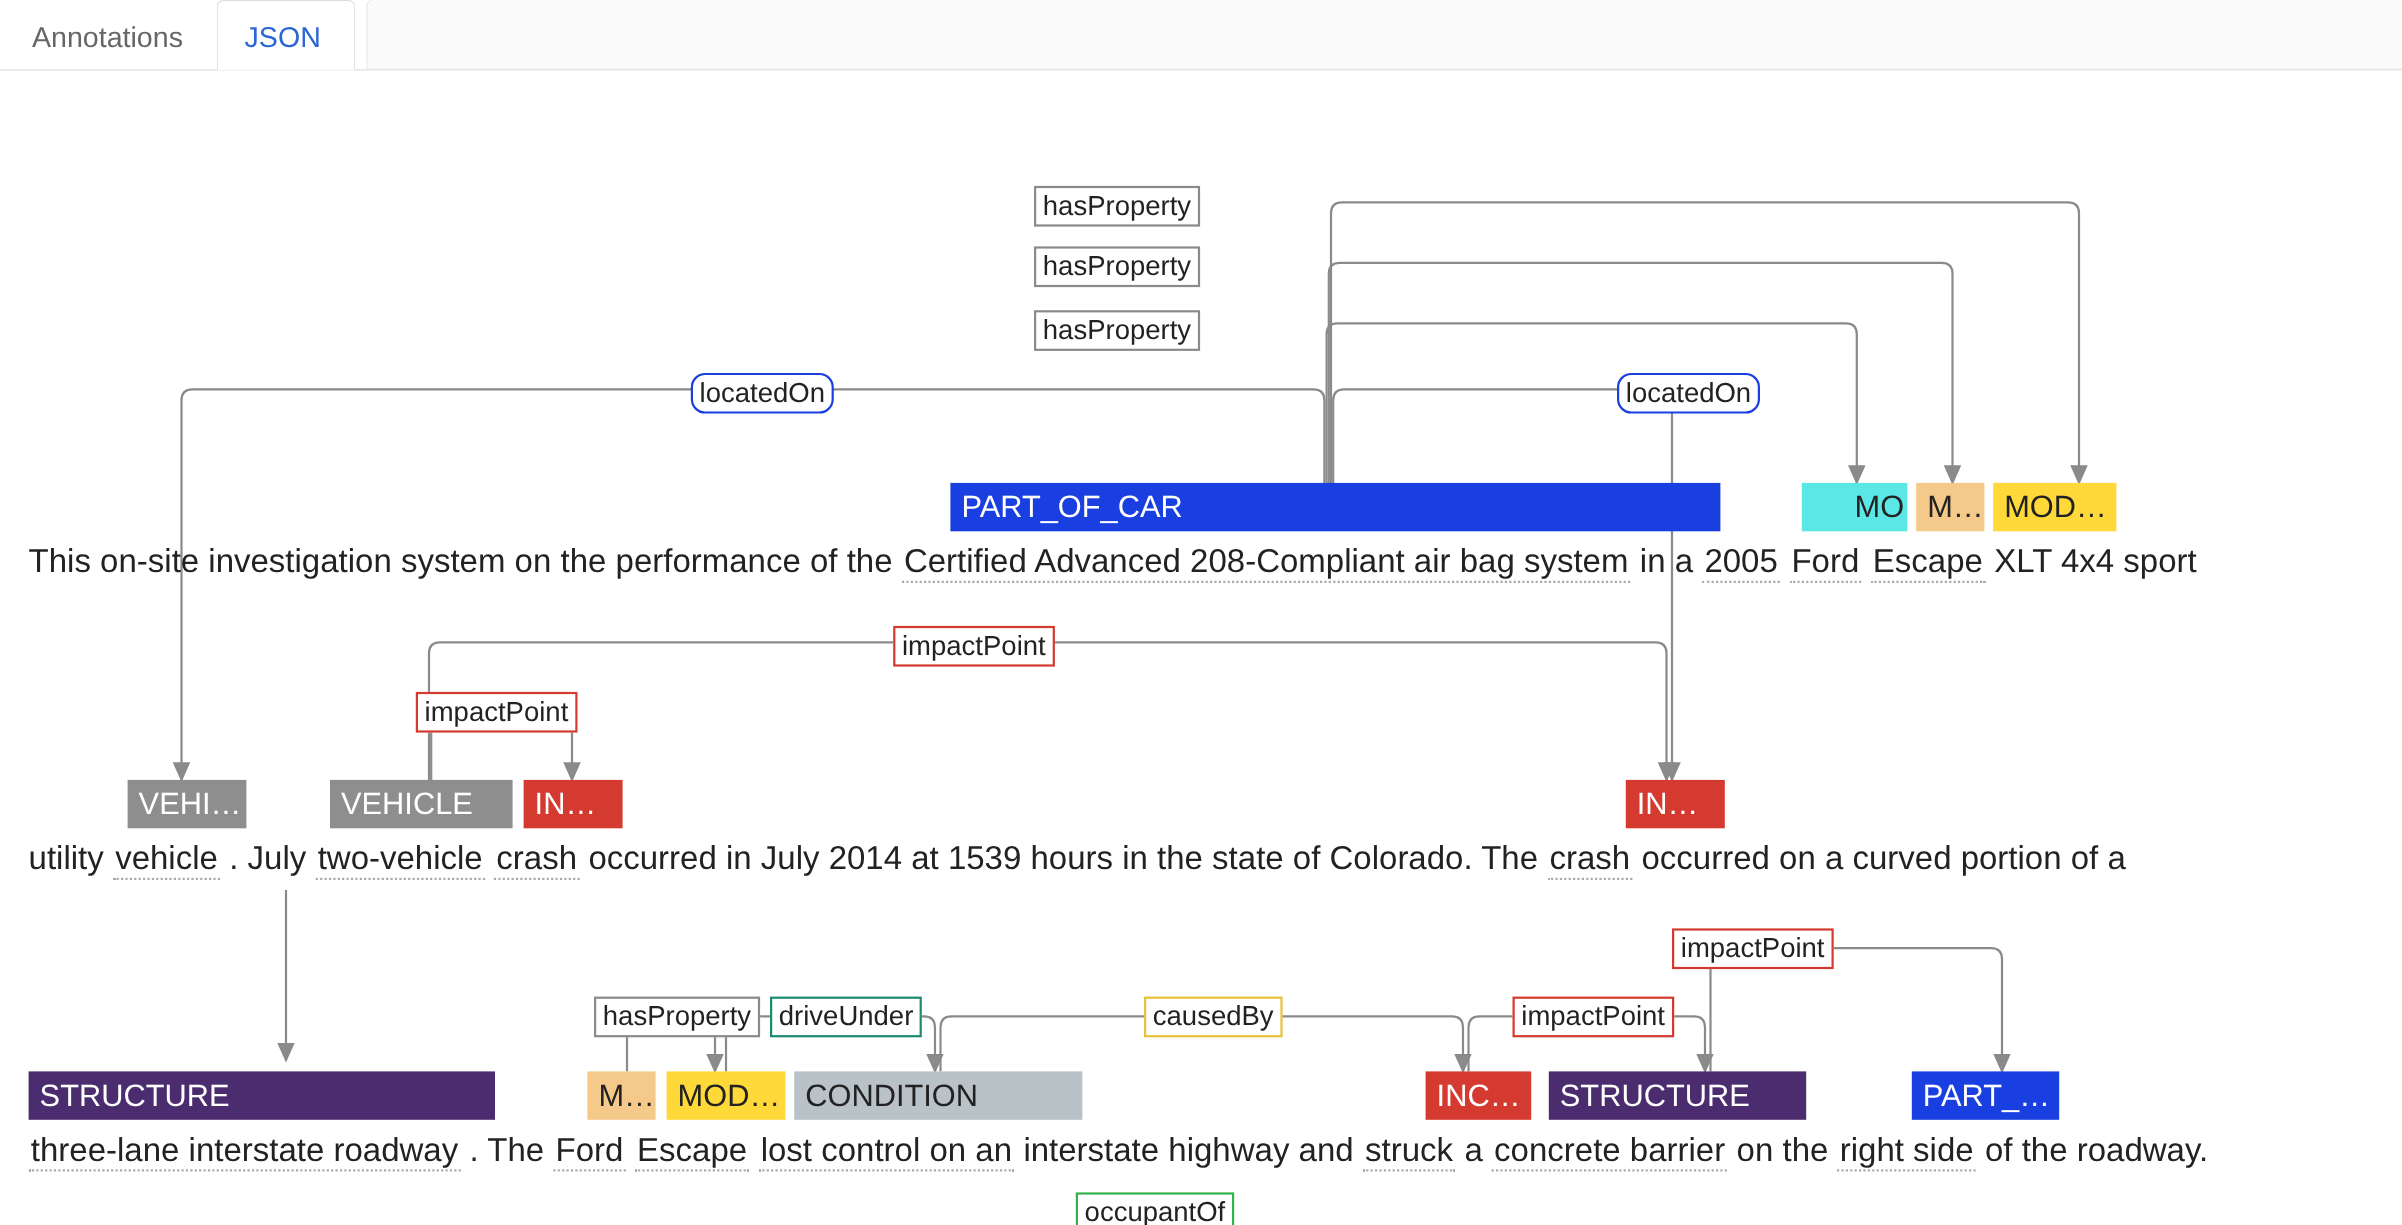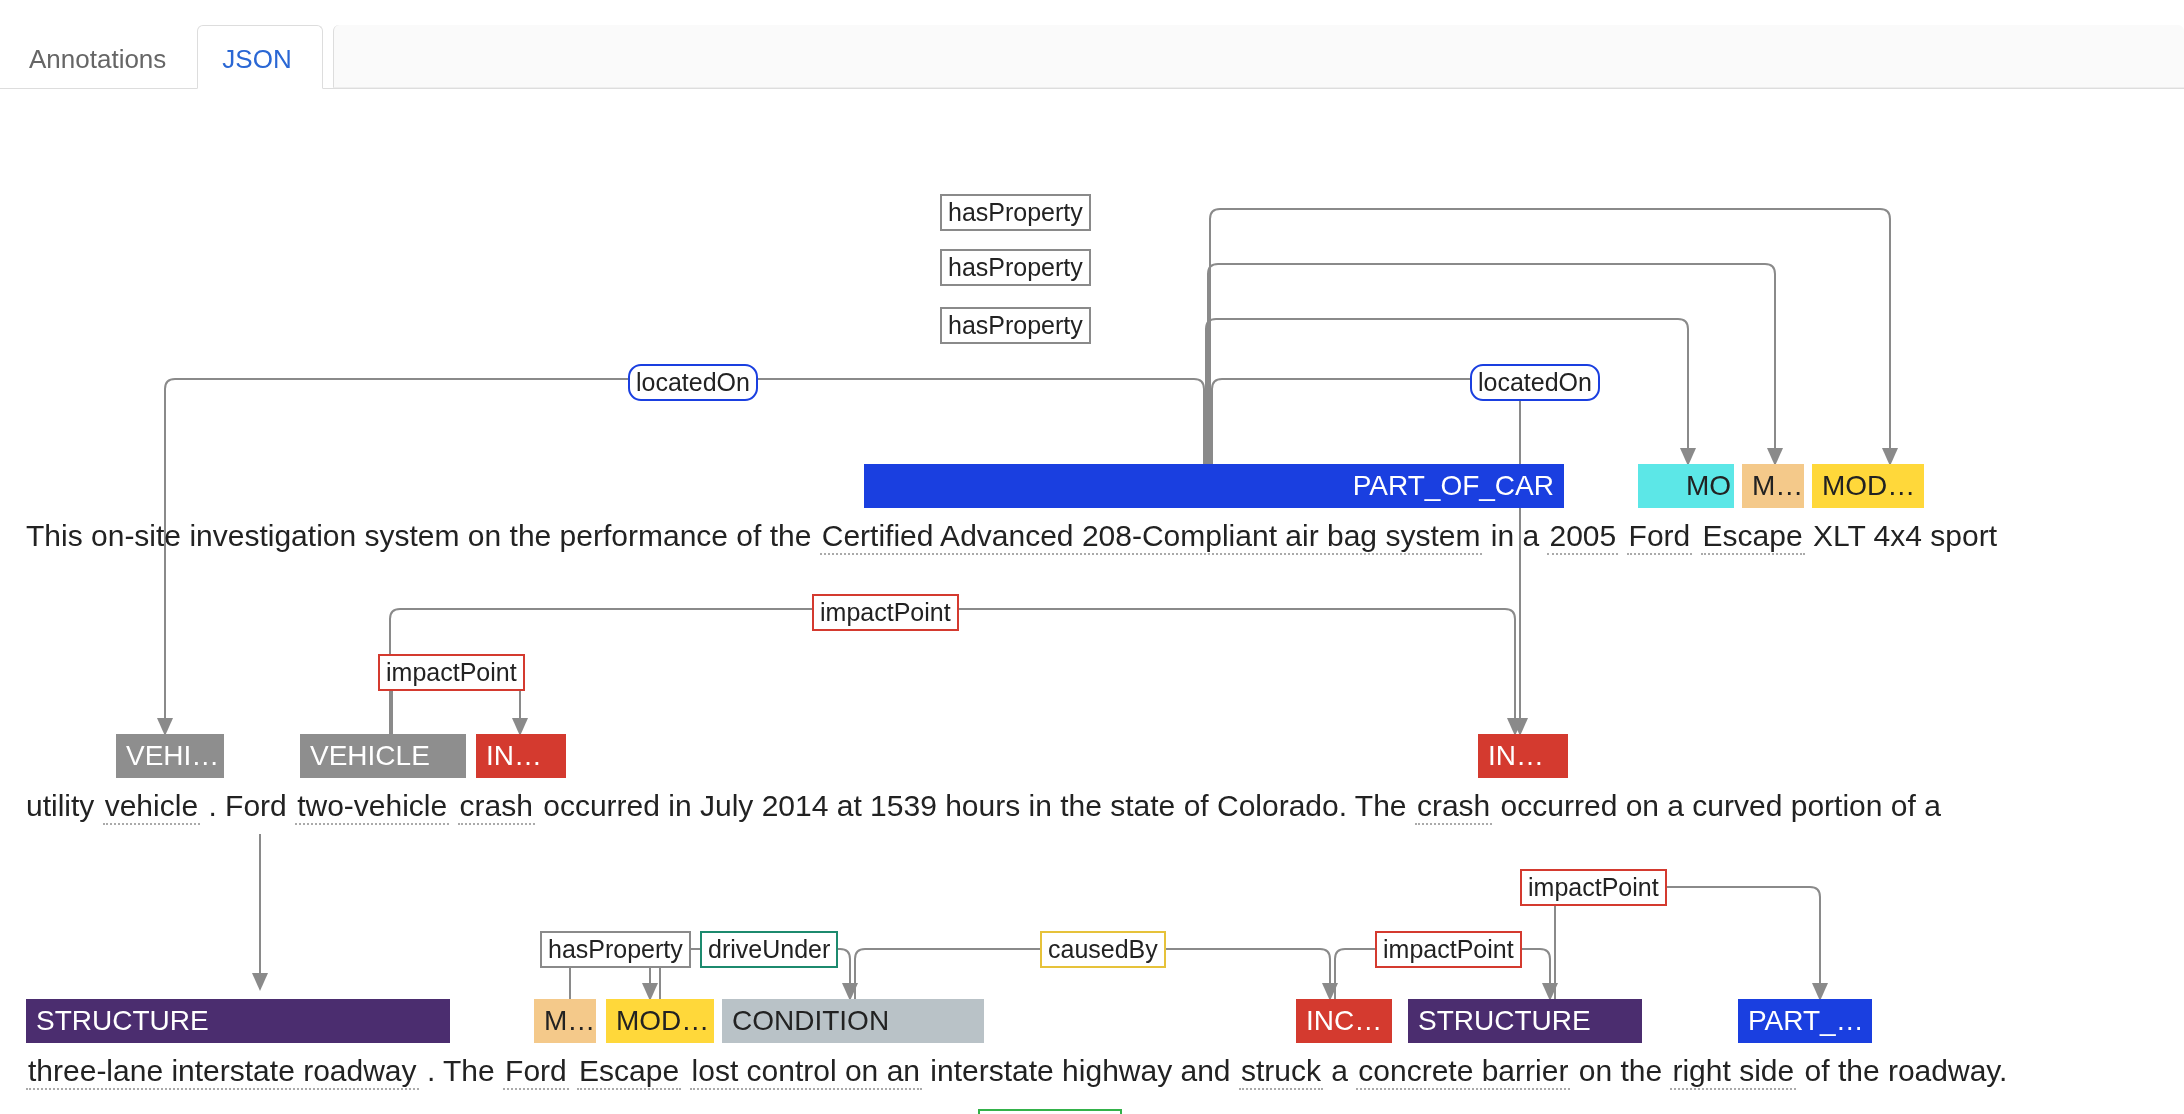--- a/index.html
+++ b/index.html
@@ -12,21 +12,20 @@
     overflow: hidden;
     position: relative;
   }
   .tabbar {
     display: flex;
     align-items: stretch;
     height: 64px;
     border-bottom: 1px solid #ddd;
     position: relative;
     padding-left: 4px;
-    margin-top: 25px;
   }
   .tab {
     padding: 18px 30px 0 24px;
     font-size: 26px;
     color: #666;
     cursor: pointer;
     border: 1px solid transparent;
     border-top-left-radius: 6px;
     border-top-right-radius: 6px;
   }
@@ -146,21 +145,21 @@
 
     <path d="M1555,910 L1555,808 Q1555,798 1565,798 L1810,798 Q1820,798 1820,808 L1820,910" marker-end="url(#arr)"></path>
   </svg>
 
   <div class="rel r-gray" style="left:940px; top:105px;">hasProperty</div>
   <div class="rel r-gray" style="left:940px; top:160px;">hasProperty</div>
   <div class="rel r-gray" style="left:940px; top:218px;">hasProperty</div>
   <div class="rel r-blue" style="left:628px; top:275px;">locatedOn</div>
   <div class="rel r-blue" style="left:1470px; top:275px;">locatedOn</div>
 
-  <div class="entlabel c-part" style="left:864px; top:375px; width:700px;text-align:right;">PART_OF_CAR</div>
+  <div class="entlabel c-part" style="left:864px; top:375px; width:700px;">PART_OF_CAR</div>
   <div class="entlabel c-mo-cyan" style="left:1638px; top:375px; width:96px;padding-left:48px;">MO…</div>
   <div class="entlabel c-mo-tan" style="left:1742px; top:375px; width:62px;">M…</div>
   <div class="entlabel c-mod-yellow" style="left:1812px; top:375px; width:112px;">MOD…</div>
 
   <div class="text-run" style="left:26px; top:430px;">
     <span>This on-site investigation system on the performance of the </span>
     <span class="ent">Certified Advanced 208-Compliant air bag system</span>
     <span> in a </span>
     <span class="ent">2005</span>
     <span> </span>
@@ -174,21 +173,21 @@
   <div class="rel r-red" style="left:378px; top:565px;">impactPoint</div>
 
   <div class="entlabel c-vehicle" style="left:116px; top:645px; width:108px;">VEHI…</div>
   <div class="entlabel c-vehicle" style="left:300px; top:645px; width:166px;">VEHICLE</div>
   <div class="entlabel c-incident" style="left:476px; top:645px; width:90px;">IN…</div>
   <div class="entlabel c-incident" style="left:1478px; top:645px; width:90px;">IN…</div>
 
   <div class="text-run" style="left:26px; top:700px;">
     <span>utility </span>
     <span class="ent">vehicle</span>
-    <span> . Ford </span>
+    <span> . July </span>
     <span class="ent">two-vehicle</span>
     <span> </span>
     <span class="ent">crash</span>
     <span> occurred in July 2014 at 1539 hours in the state of Colorado. The </span>
     <span class="ent">crash</span>
     <span> occurred on a curved portion of a</span>
   </div>
 
   <div class="rel r-red" style="left:1520px; top:780px;">impactPoint</div>
   <div class="rel r-gray" style="left:540px; top:842px;">hasProperty</div>

